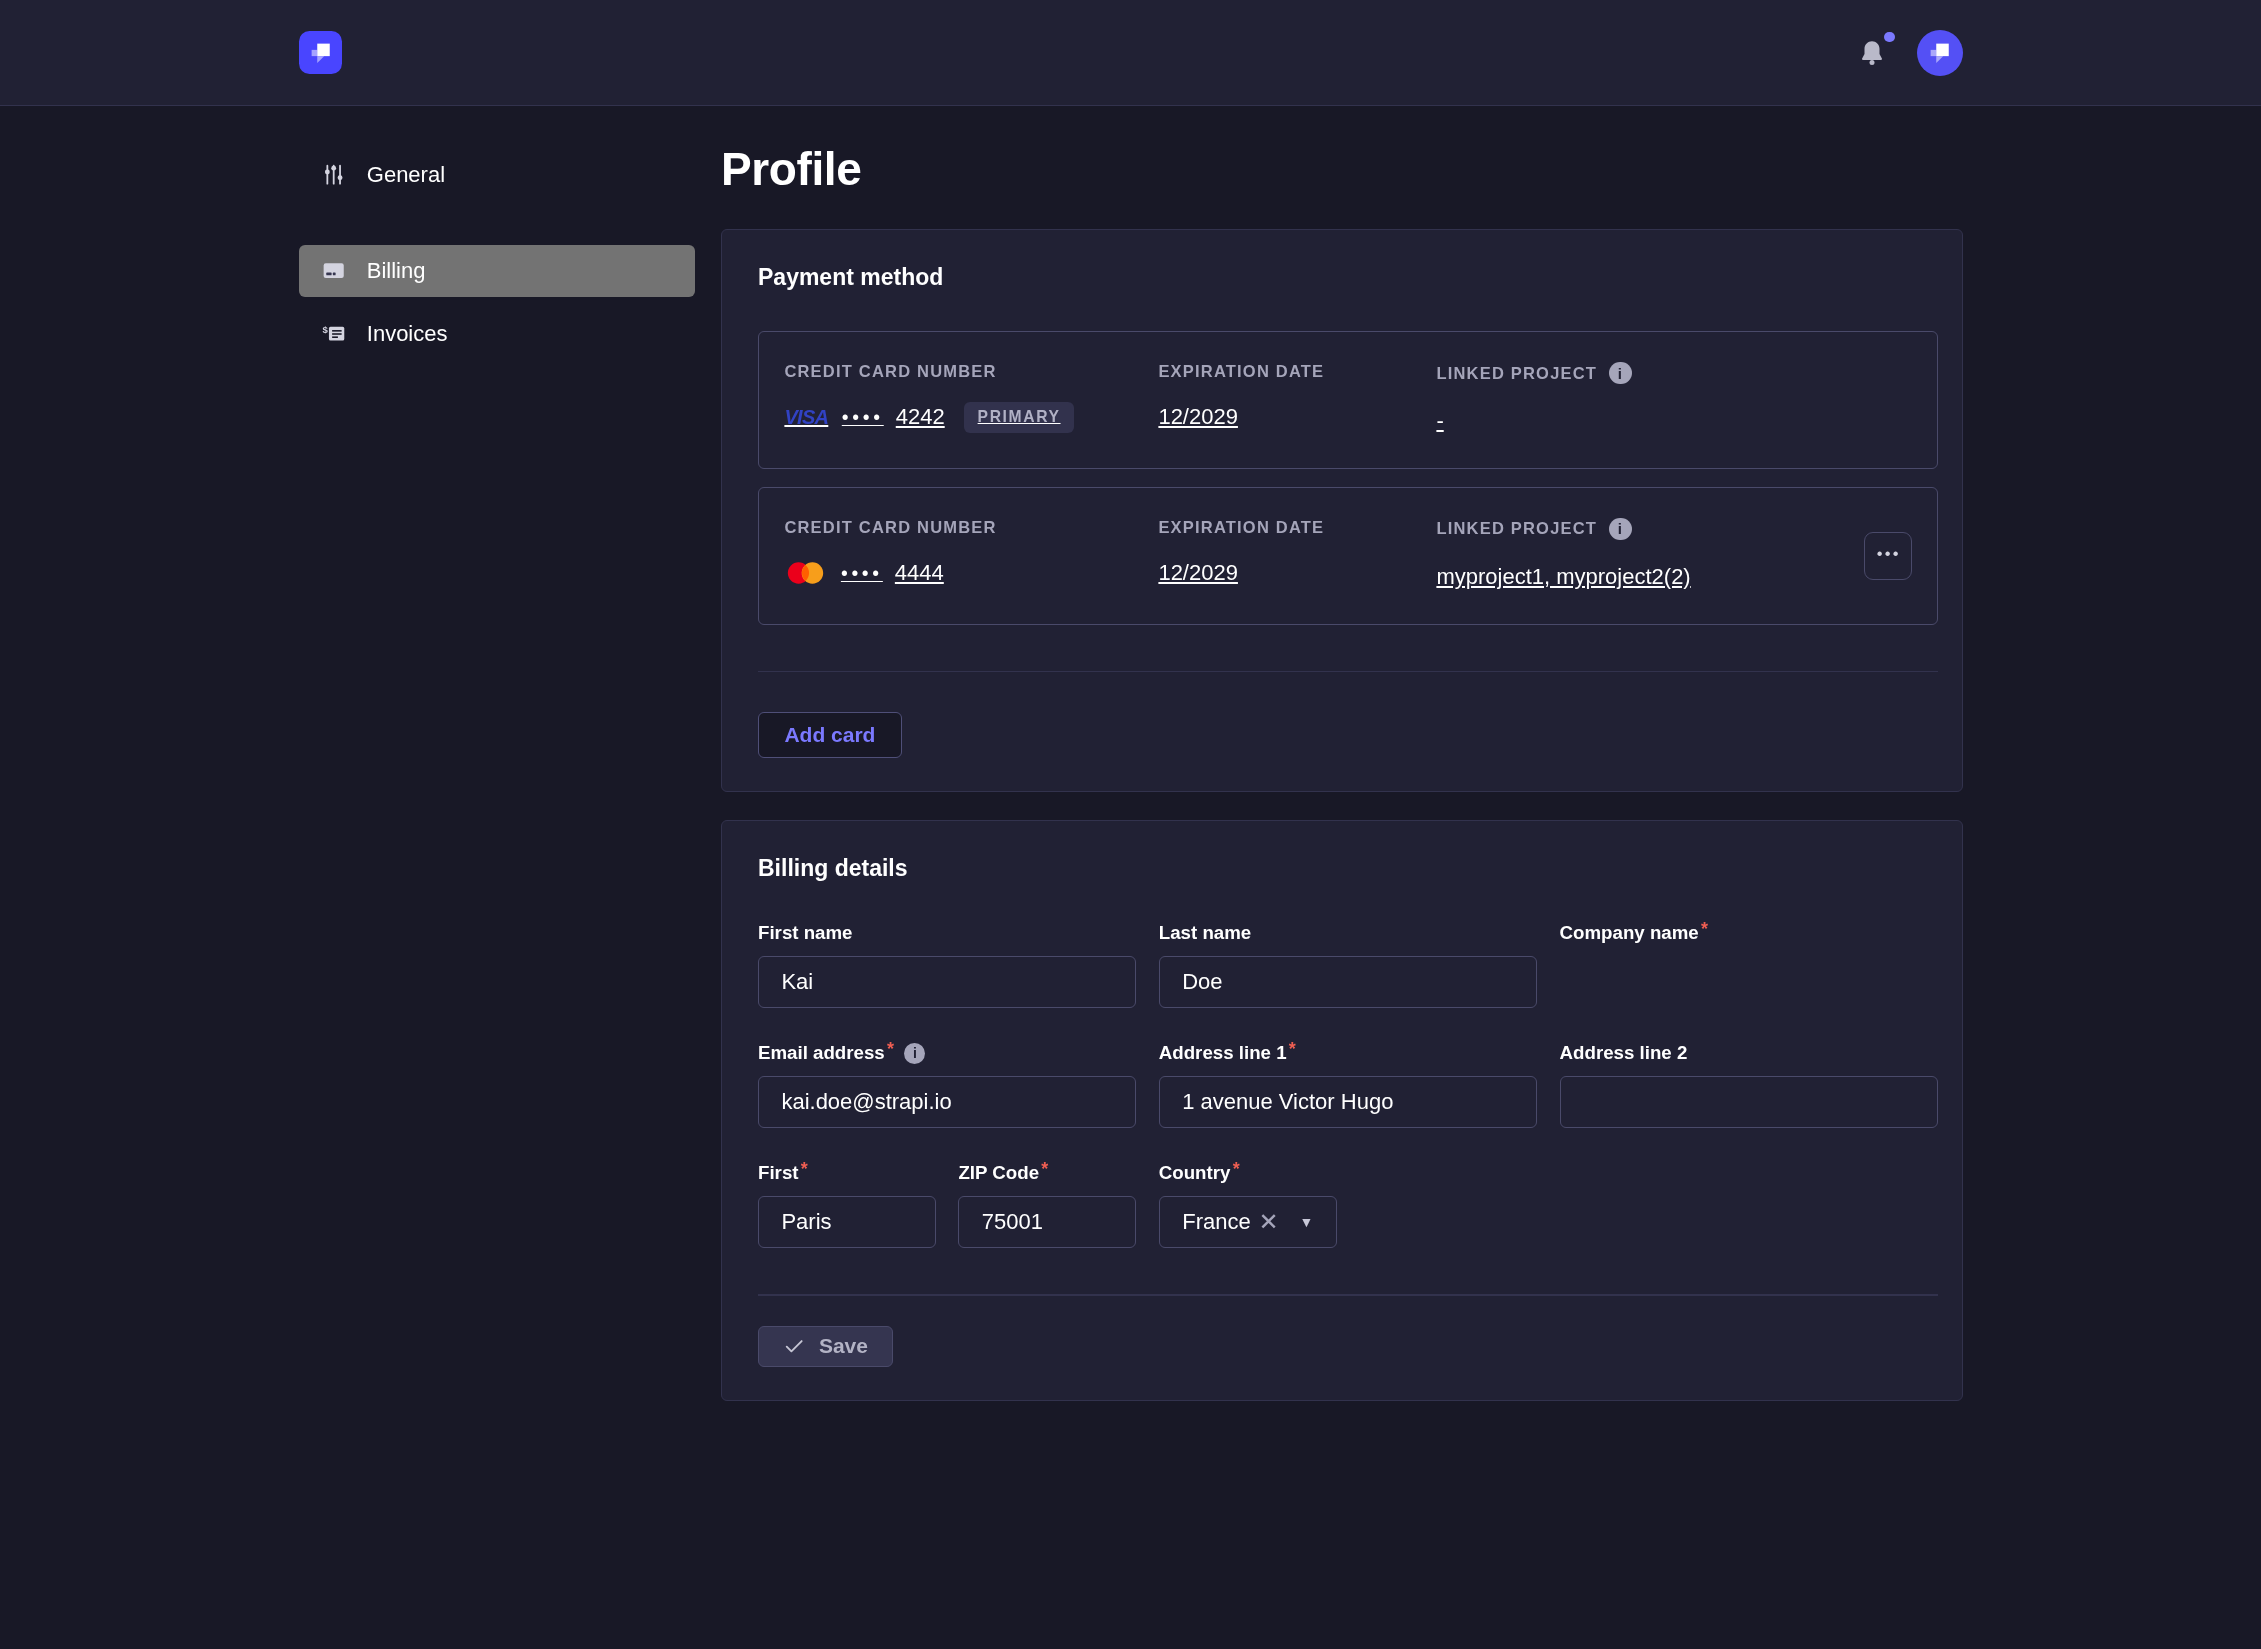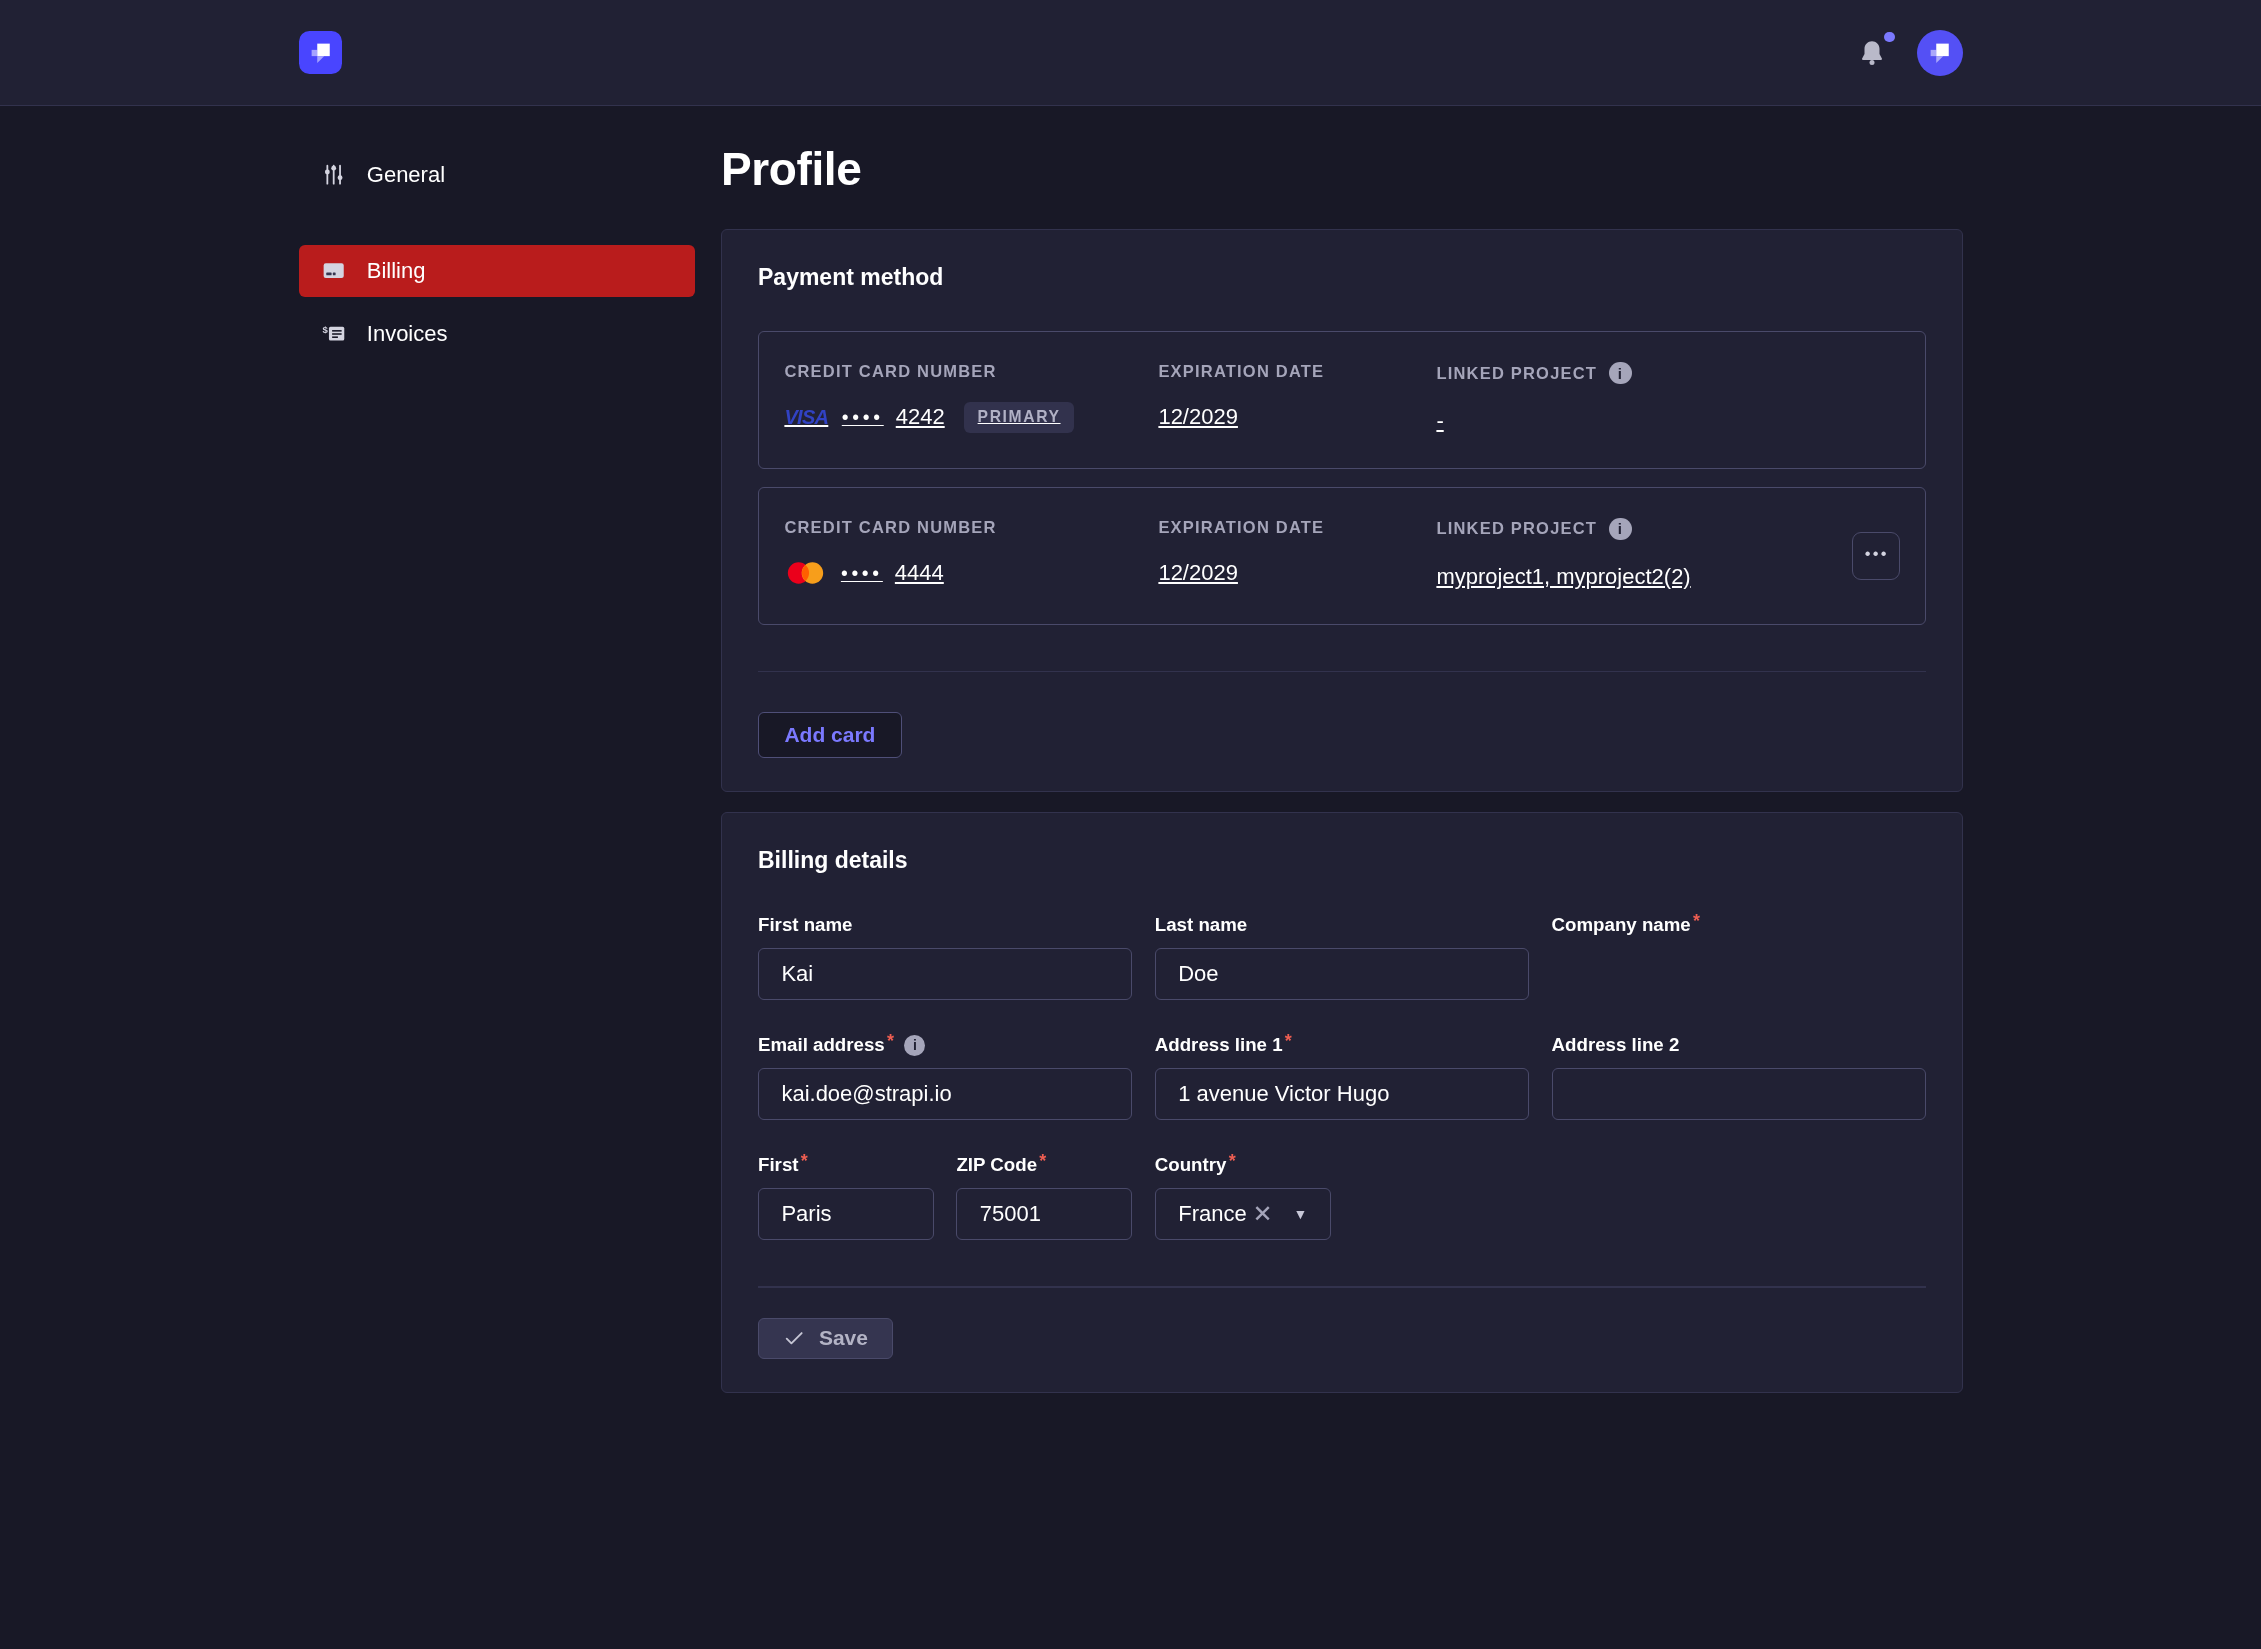--- a/index.html
+++ b/index.html
@@ -47,34 +47,34 @@
   .avatar svg { width: 30px; height: 30px; }
 
   
   .layout { display: flex; padding: 0 298px 0 299px; align-items: flex-start; }
   .sidebar { width: 396px; flex-shrink: 0; padding-top: 43px; }
   .nav-item {
     height: 52px; display: flex; align-items: center; gap: 20px;
     padding: 0 22.4px; border-radius: 6px; margin-bottom: 10.5px;
     font-size: 22px; color: #ffffff; cursor: pointer;
   }
-  .nav-item.active { background: #b91c1c; margin-top: 44px; }
+  .nav-item.active { background: #737373; margin-top: 44px; }
   .nav-icon { width: 25.4px; height: 25.4px; display: flex; align-items: center; justify-content: center; flex-shrink: 0; }
   .nav-icon svg { width: 25.4px; height: 25.4px; }
 
   .main { flex: 1; padding-top: 36px; padding-left: 26px; }
   .page-title { font-size: 46px; font-weight: 700; margin: 0 0 33px 0; letter-spacing: -0.4px; }
 
   
   .card {
     background: #212134;
     border: 1.5px solid #32324d;
     border-radius: 6px;
-    padding: 34px 36px 33px 36px;
-    margin-bottom: 20px;
+    padding: 34px 24px 33px 36px;
+    margin-bottom: 28px;
   }
   .card h2 { font-size: 23px; font-weight: 600; margin: 0 0 40px 0; }
 
   
   .cc-row {
     border: 1.5px solid #4a4a6a; border-radius: 6px;
     padding: 30px 25.4px; display: flex; align-items: stretch; justify-content: flex-end;
   }
   .cc-row + .cc-row { margin-top: 18px; }
   .cc-col { display: flex; flex-direction: column; gap: 19.4px; }

